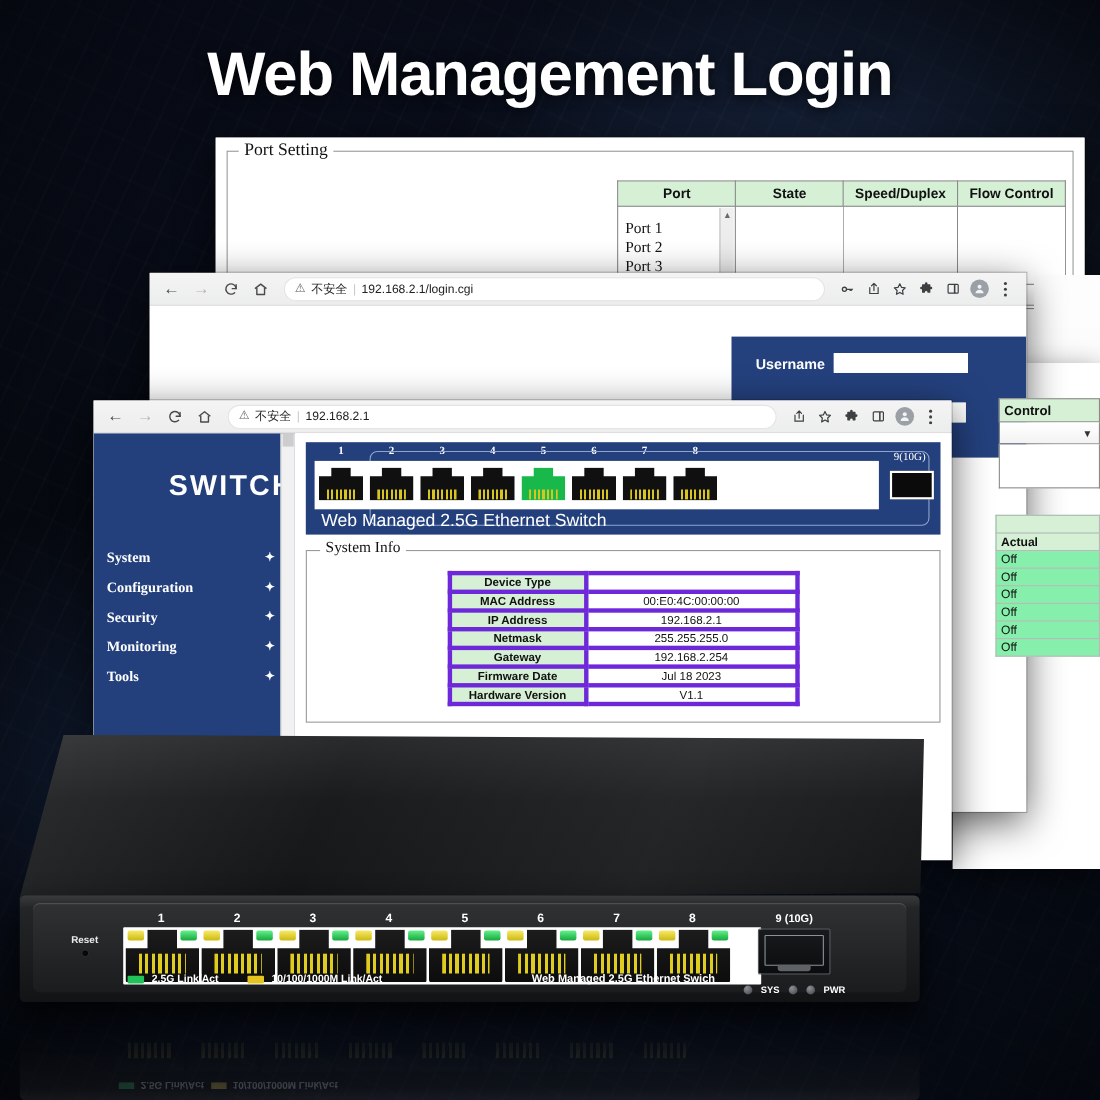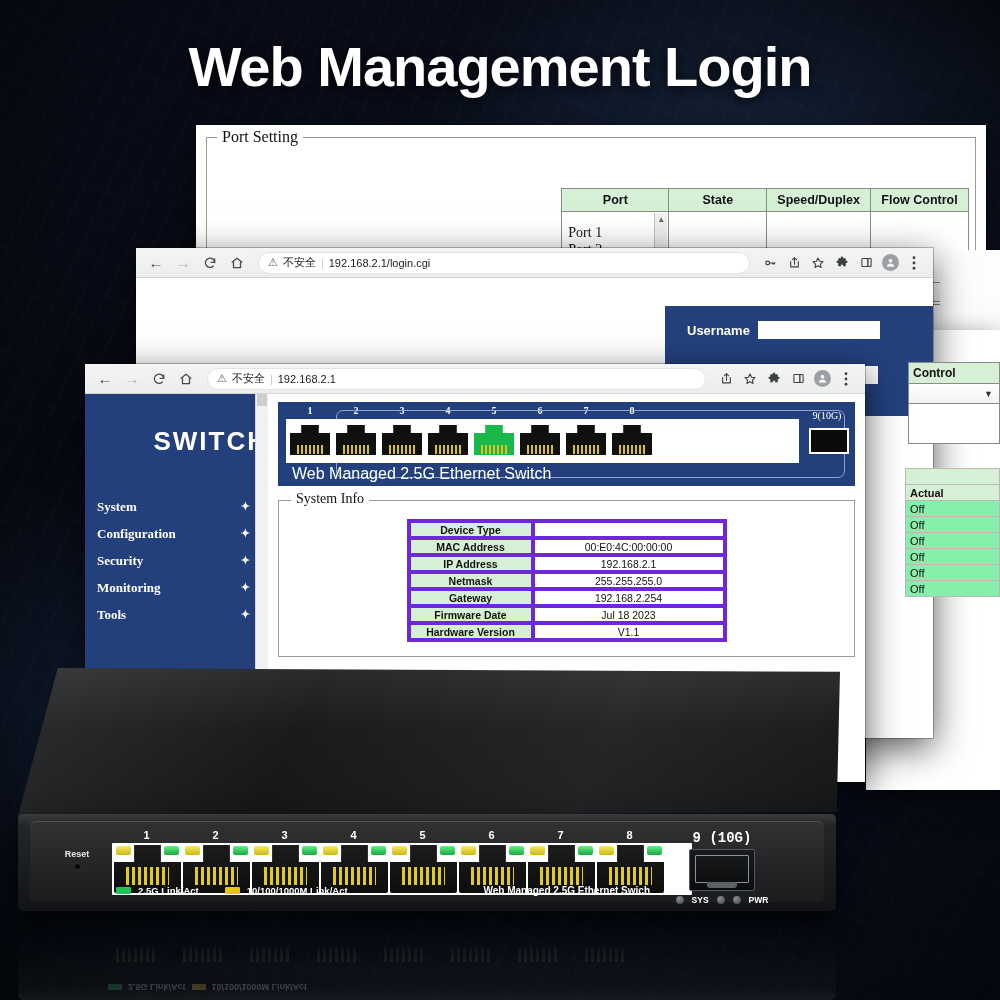--- a/index.html
+++ b/index.html
@@ -108,21 +108,20 @@
   .fieldset > .legend {
     position: absolute; top: -10px; left: 10px;
     background: #fff; padding: 0 5px;
     font-family: "Liberation Serif", serif;
     font-size: 16px; color: #111;
   }
   .port-table {
     position: absolute; top: 26px; right: 6px;
     border-collapse: collapse;
     font-size: 12.5px;
-    margin-top: 24px;
   }
   .port-table th {
     background: #d6f0d6;
     border: 1px solid #8a8a8a;
     font-weight: 700;
     padding: 4px 10px;
     color: #111;
   }
   .port-table td {
     border: 1px solid #8a8a8a;
@@ -406,21 +405,21 @@
   .legend-row .sw.y { background:#e6c420; }
   .legend-row .gap { width: 12px; }
   .dev-front-caption {
     position: absolute; right: 174px; bottom: 6px;
     color: #fff; font-size: 10px; font-weight: 700;
   }
   #sfp-area {
     position: absolute; right: 22px; top: 8px; width: 160px; height: 76px;
   }
   #sfp-area .sfp-lbl {
-    text-align: center; color: #fff; font-size: 14px; font-weight: 700; padding-top: 1px; font-family: Liberation Mono, monospace;
+    text-align: center; color: #fff; font-size: 10px; font-weight: 700; padding-top: 1px;
   }
   #sfp-cage {
     margin: 3px auto 0; width: 66px; height: 42px;
     background: linear-gradient(180deg,#191a1c,#0b0c0d);
     border: 1px solid #55585c; border-radius: 2px;
     position: relative;
   }
   #sfp-cage:before {
     content:""; position:absolute; left:5px; right:5px; top: 5px; height: 26px;
     border: 1px solid #8d9196; border-radius: 1px;

